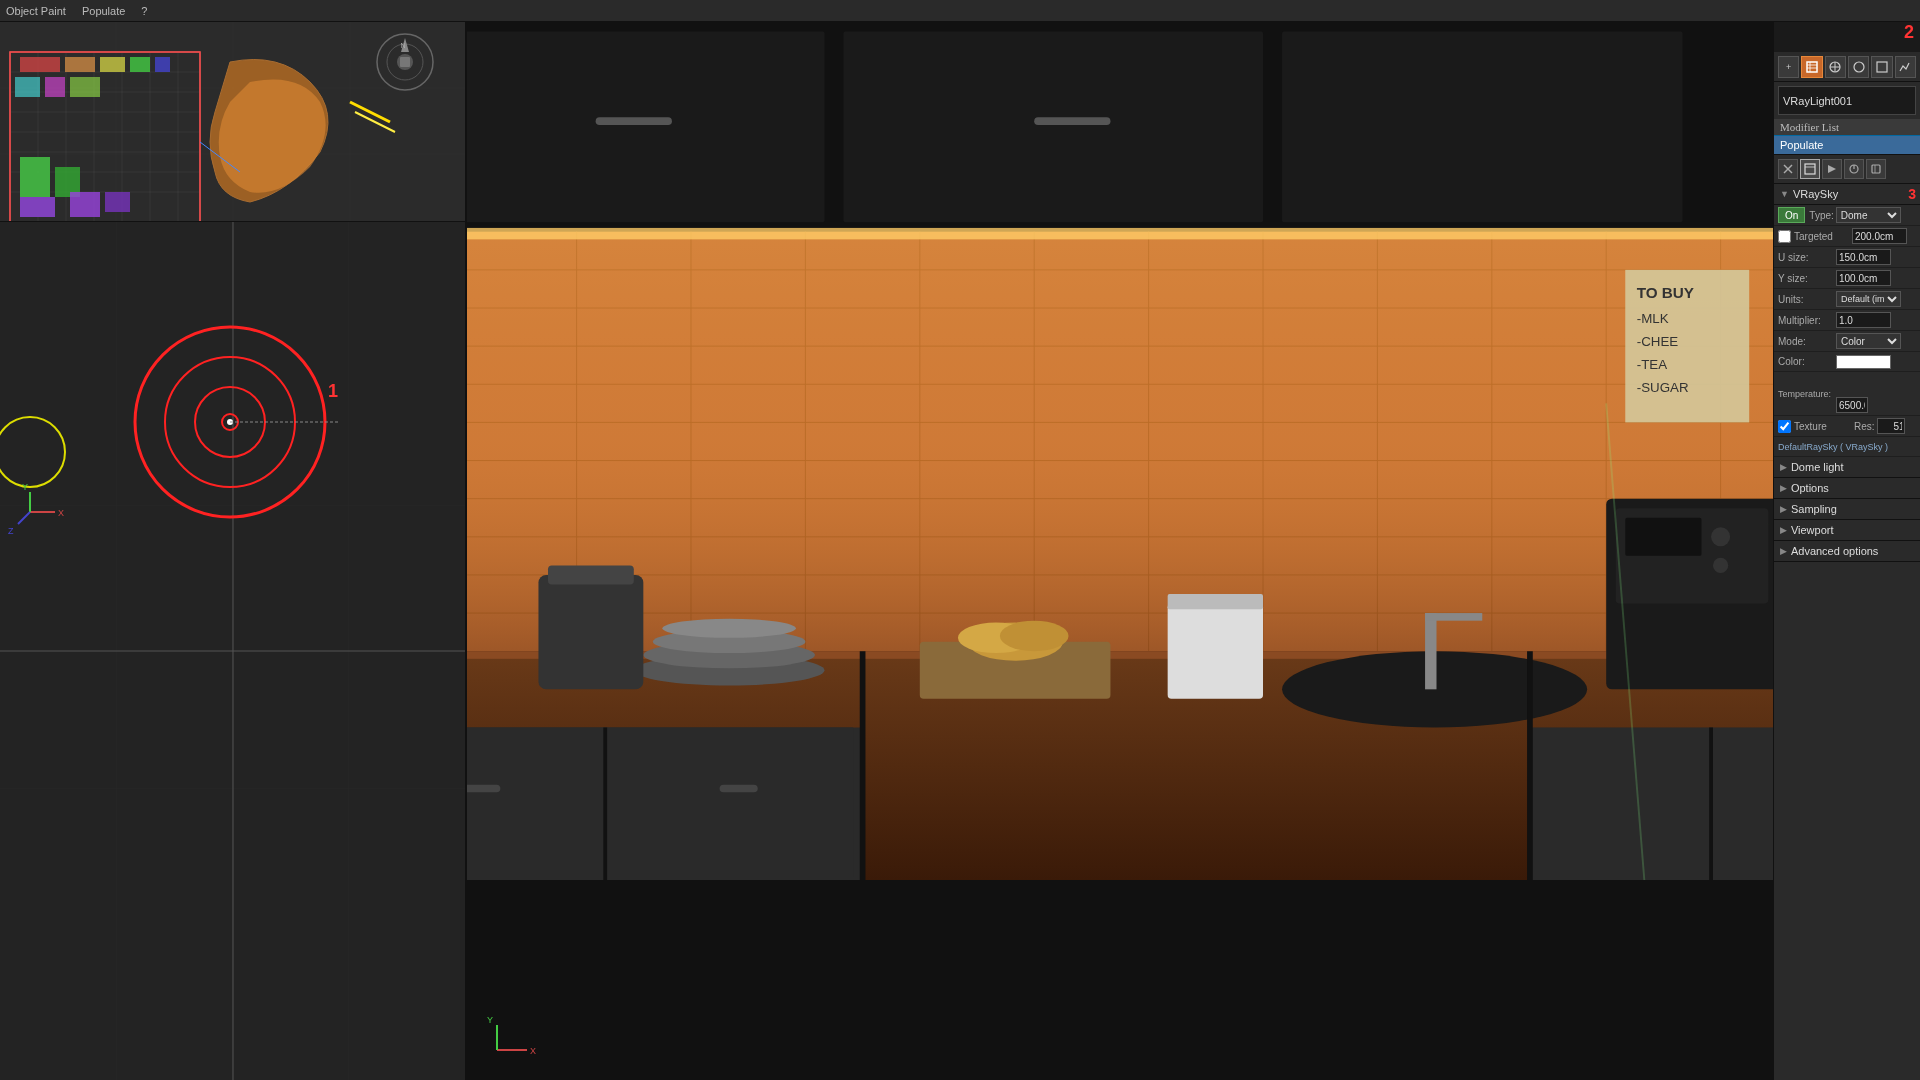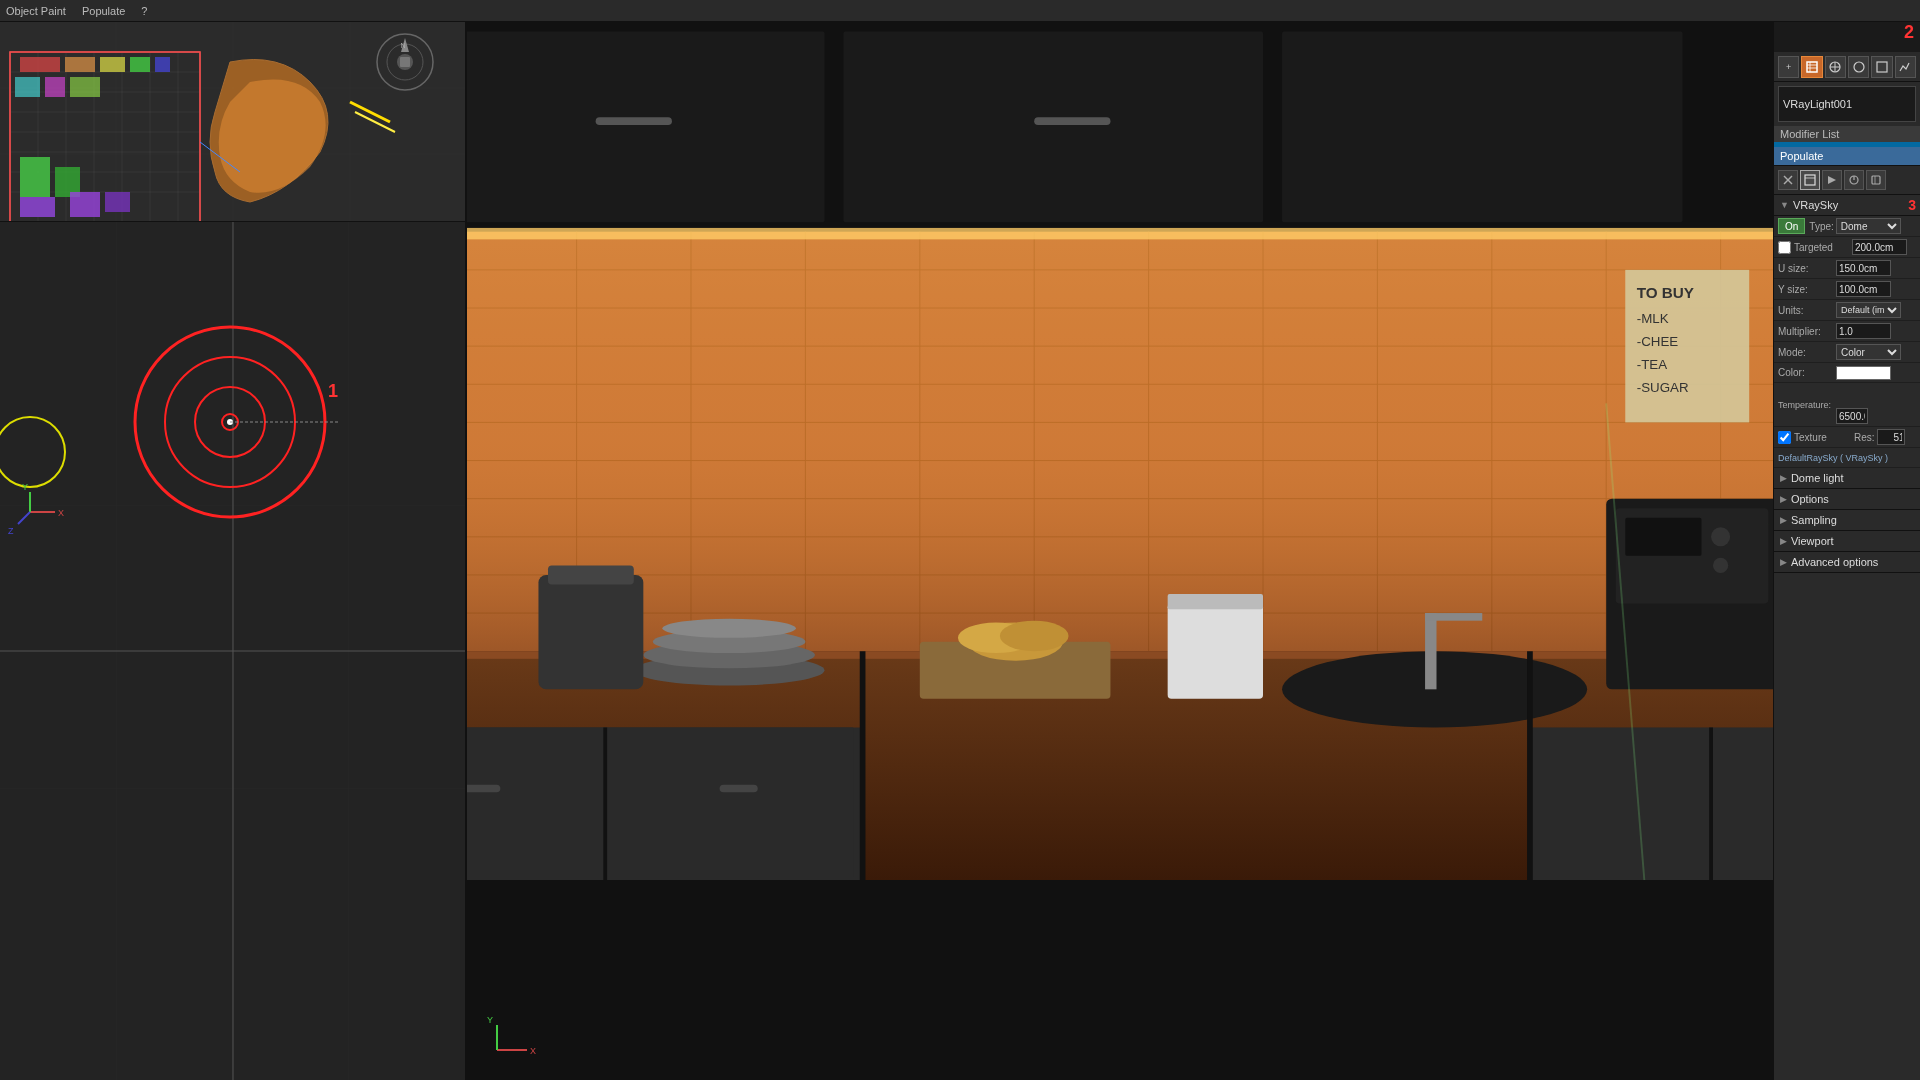--- a/index.html
+++ b/index.html
@@ -140,36 +140,37 @@
       justify-content: center;
       cursor: pointer;
     }
     .toolbar-btn.active {
       background: #c8682a;
       border-color: #e8883a;
     }
 
     
     .light-name-field {
-      height: 36px;
+      height: 29px;
       background: #1a1a1a;
       border: 1px solid #444;
       color: #ddd;
       margin: 4px;
       padding: 0 4px;
       font-size: 11px;
     }
 
     
     .modifier-list-label {
       background: #3a3a3a;
       color: #bbb;
       padding: 2px 6px;
       font-size: 11px;
-      border-bottom: 5px solid #0369a1;
+      border-bottom: 1px solid #0369a1;
+      font-family: Liberation Serif, serif;
     }
     .modifier-active {
       background: #3a6a9a;
       color: #fff;
       padding: 3px 6px;
       font-size: 11px;
       border-bottom: 1px solid #111;
       cursor: pointer;
     }
 

